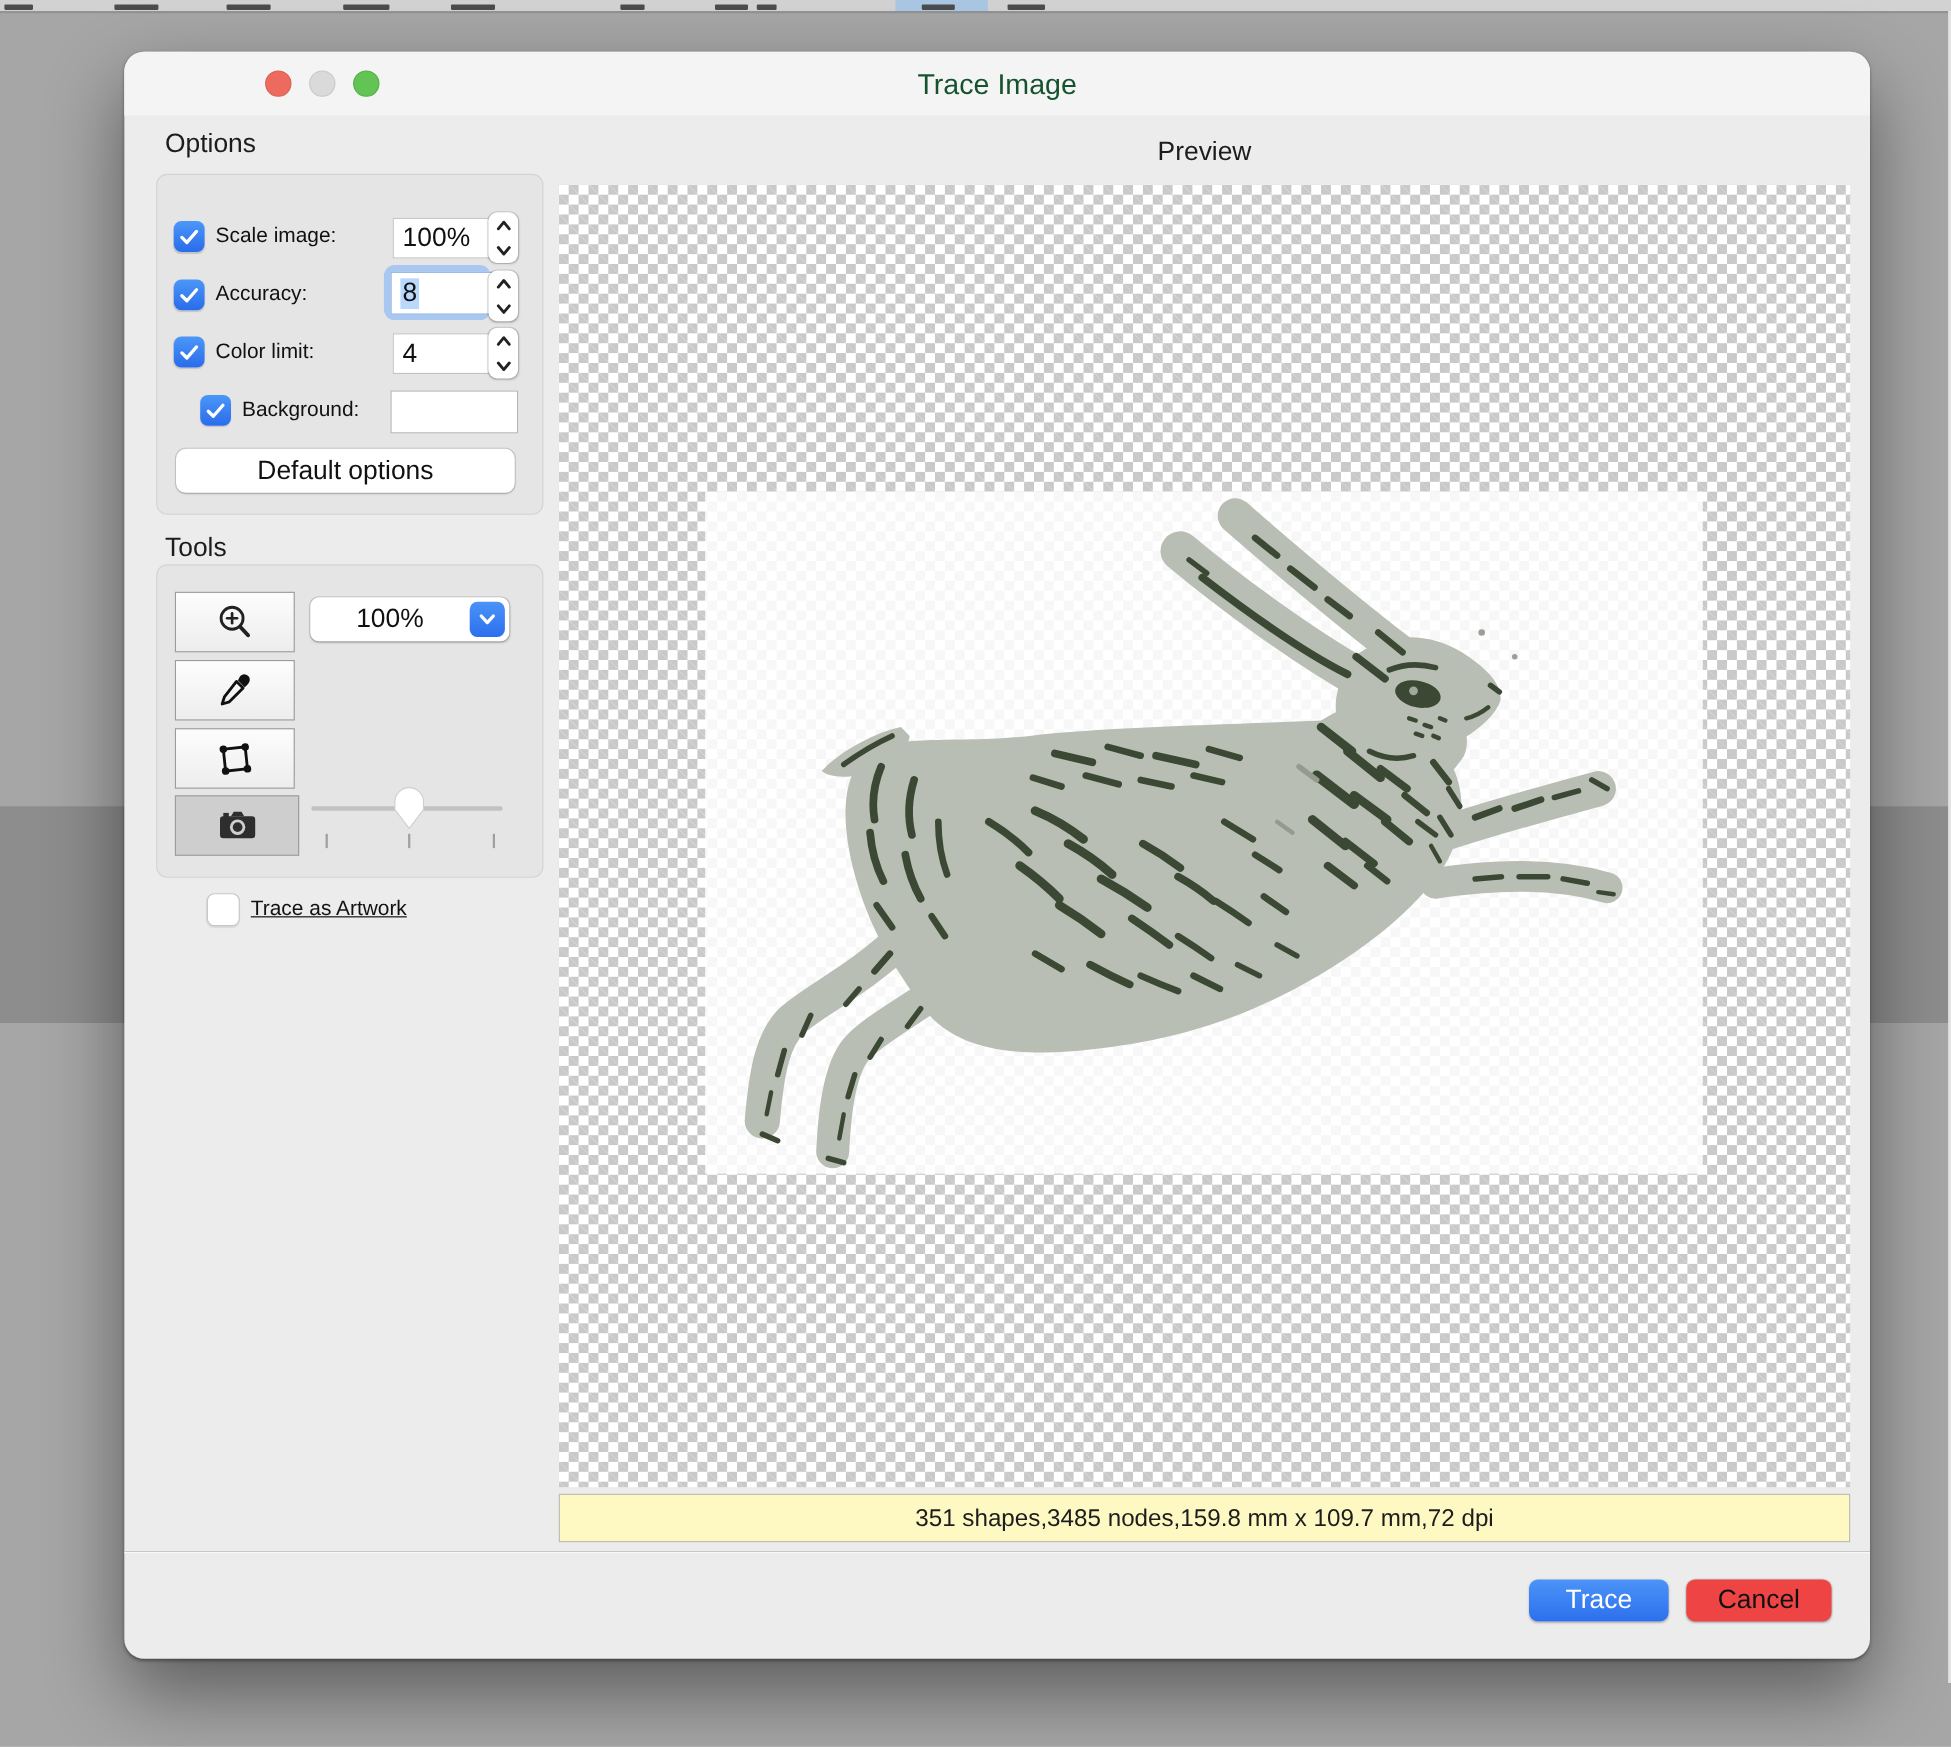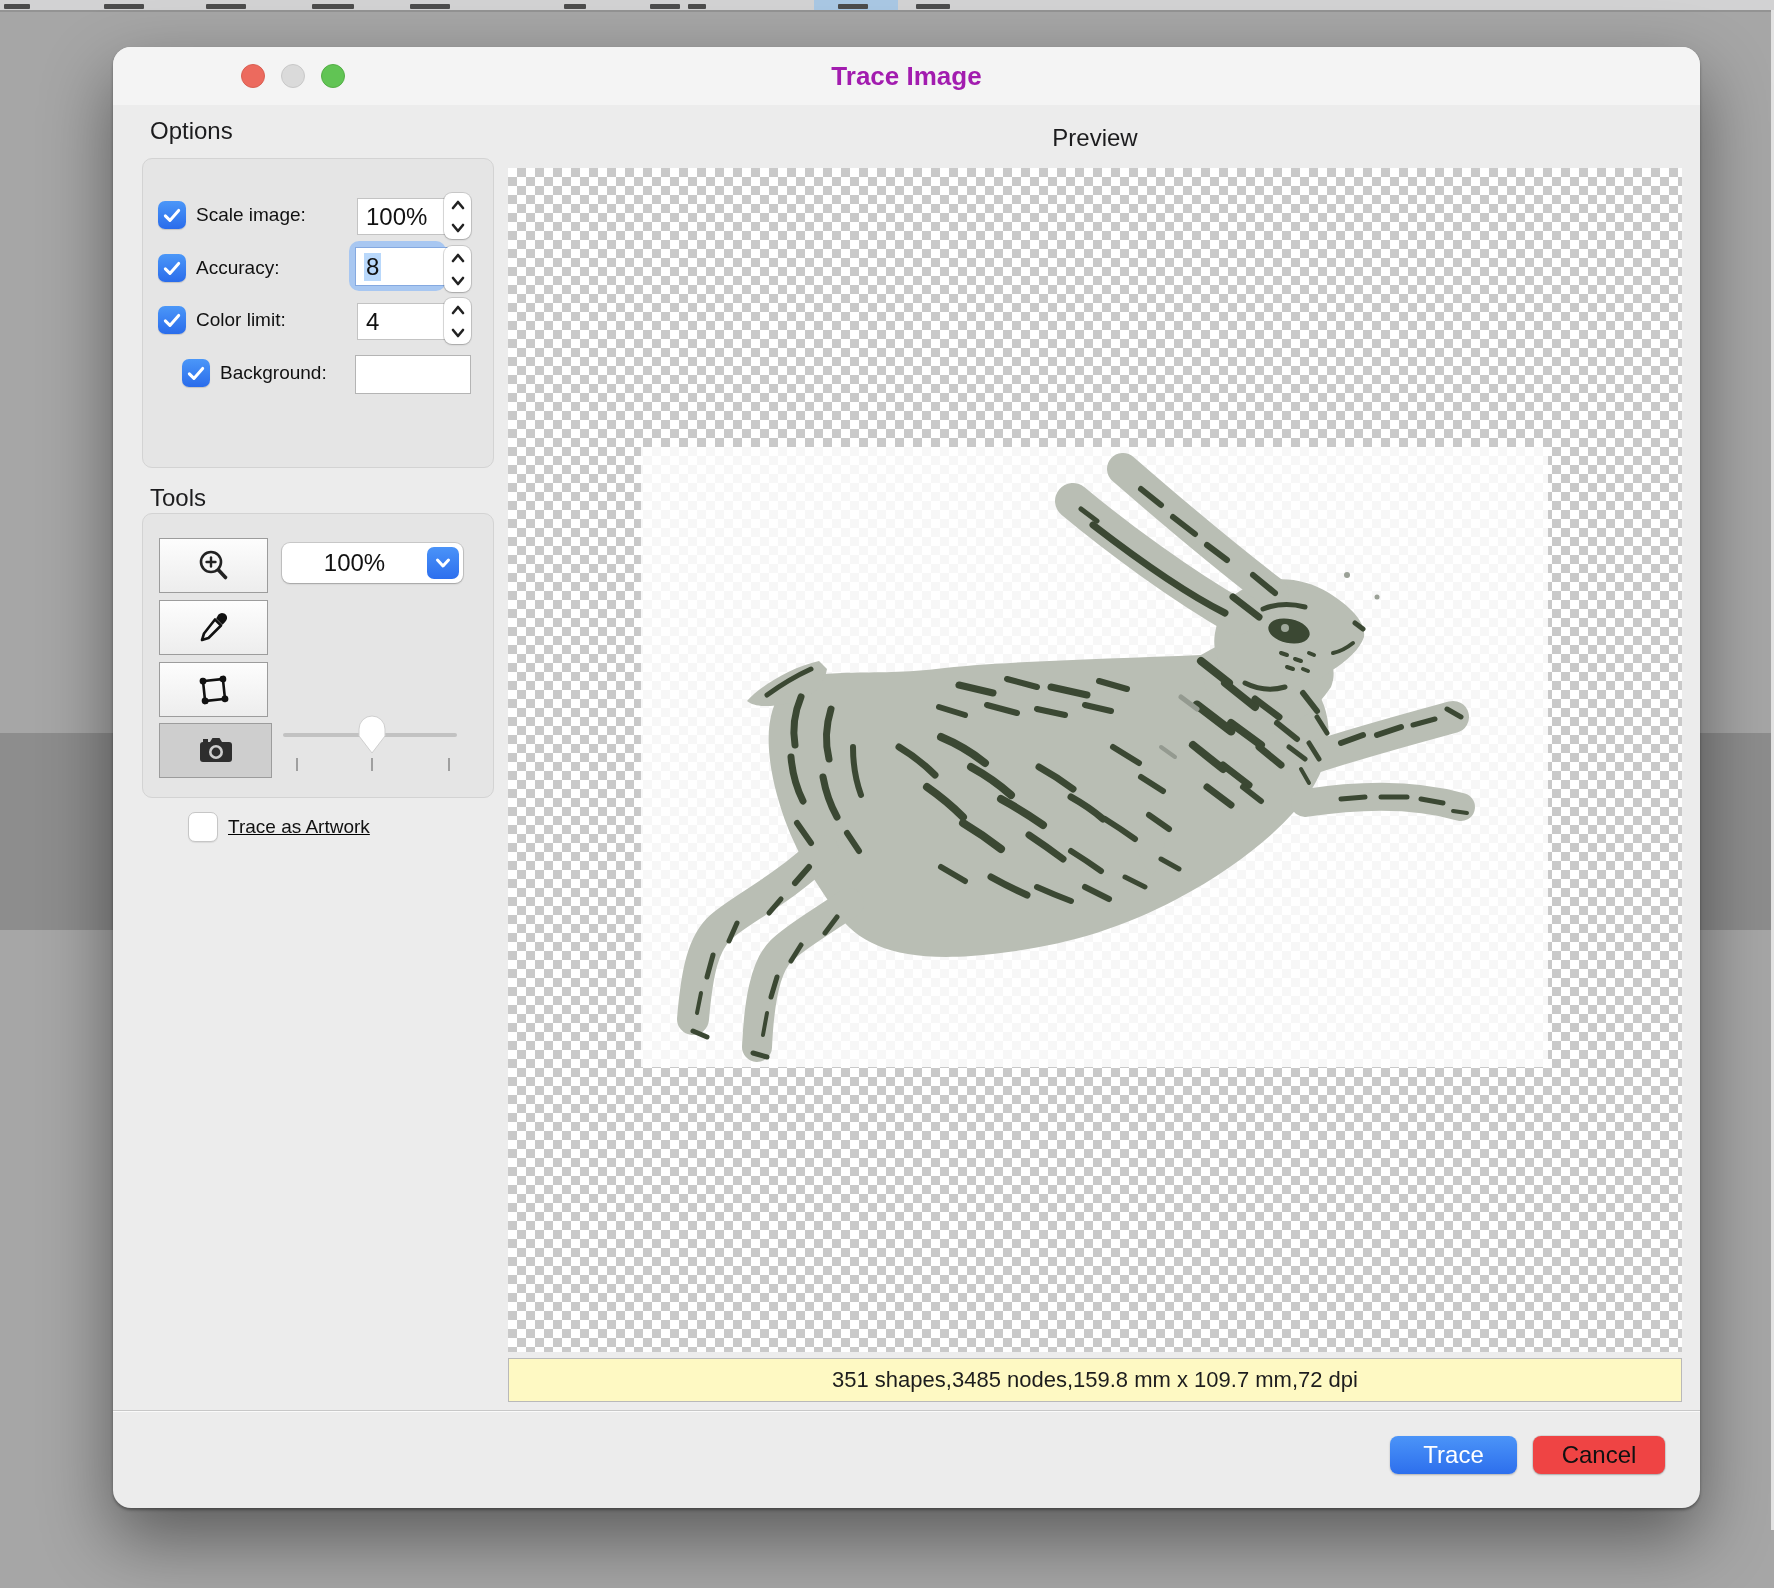--- a/index.html
+++ b/index.html
@@ -12,21 +12,21 @@
   .tabstrip-edge{left:0;top:10px;width:1774px;height:2px;background:#939393;}
   .tabfrag{position:absolute;bottom:1px;height:5px;background:#4c4c4c;border-radius:1px;}
   .tabhl{position:absolute;top:0;height:10px;background:#a9c7e3;}
   .darkband{left:0;top:733px;width:1774px;height:197px;background:#8d8d8d;}
   .rightedge{right:0;top:10px;width:3px;height:1520px;background:#e3e3e3;}
   
   .dialog{left:113px;top:47px;width:1587px;height:1461px;background:#ececec;border-radius:18px;
           box-shadow:0 2px 3px rgba(0,0,0,.35),0 30px 70px rgba(0,0,0,.45);}
   .titlebar{left:0;top:0;width:100%;height:58px;background:#f4f4f4;border-radius:18px 18px 0 0;}
   .title{left:0;top:0;width:100%;height:58px;line-height:58px;text-align:center;
-         font-size:26px;font-weight:700;color:#a21caf;}
+         font-size:26px;font-weight:400;color:#14532d;}
   .light{width:22px;height:22px;border-radius:50%;top:17px;}
   .light.red{left:128px;background:#ec6a5e;border:1px solid #d95f52;}
   .light.gray{left:168px;background:#dadada;border:1px solid #c8c8c8;}
   .light.green{left:208px;background:#61c454;border:1px solid #53ae45;}
   
   .seclabel{font-size:24px;color:#1c1c1e;}
   .panel{background:#e5e5e5;border:1px solid #d3d3d3;border-radius:10px;}
   .cbx{width:28px;height:28px;border-radius:7px;background:linear-gradient(#4b97f8,#2a6ceb);
        box-shadow:0 1px 1px rgba(0,0,0,.15);}
   .cbx svg{display:block;margin:4px auto;}
@@ -171,20 +171,21 @@
   <div class="abs" style="left:45px;top:302px;display:flex;align-items:center;height:48px;margin-left:24px;">
     <div class="cbx">
       <svg width="20" height="20" viewBox="0 0 24 24">
           <path d="M4 13 L9.5 18.5 L20 6.5" fill="none" stroke="#fff" stroke-width="3.6" stroke-linecap="round" stroke-linejoin="round"></path>
         </svg>
     </div>
     <span class="rowlabel">Background:</span>
   </div>
   <div class="abs" style="left:242px;top:308px;width:114px;height:37px;background:#fff;border:1px solid #b4b4b4;"></div>
 
+  <div class="abs pushbtn" style="left:47px;top:361px;width:308px;height:40px;">Default options</div>
 
   <div class="abs seclabel" style="left:37px;top:437px;">Tools</div>
   <div class="abs panel" style="left:29px;top:466px;width:350px;height:283px;"></div>
 
   <div class="abs toolbtn" style="left:46px;top:491px;">
     <svg width="40" height="40" viewBox="0 0 40 40">
       <circle cx="17" cy="16" r="10" fill="none" stroke="#222" stroke-width="2.6"></circle>
       <line x1="17" y1="11.5" x2="17" y2="20.5" stroke="#222" stroke-width="2.4" stroke-linecap="round"></line>
       <line x1="12.5" y1="16" x2="21.5" y2="16" stroke="#222" stroke-width="2.4" stroke-linecap="round"></line>
       <line x1="24.5" y1="24" x2="31.5" y2="31.5" stroke="#222" stroke-width="3.6" stroke-linecap="round"></line>

